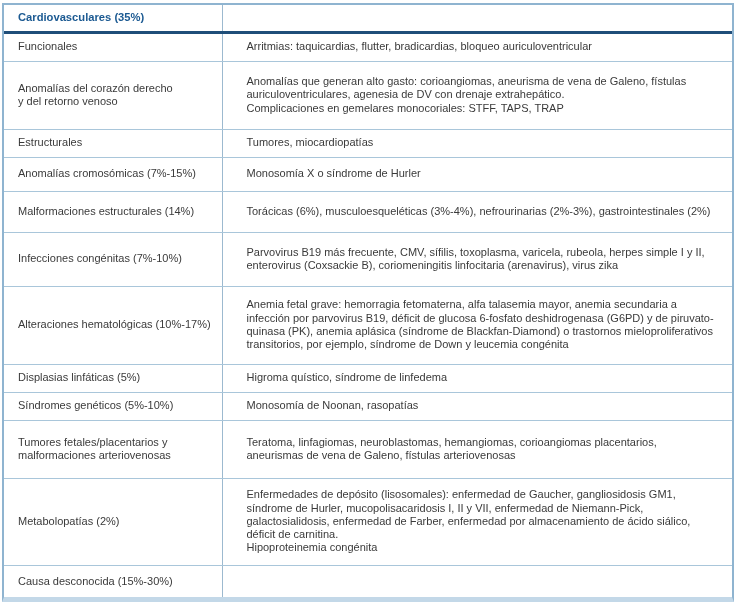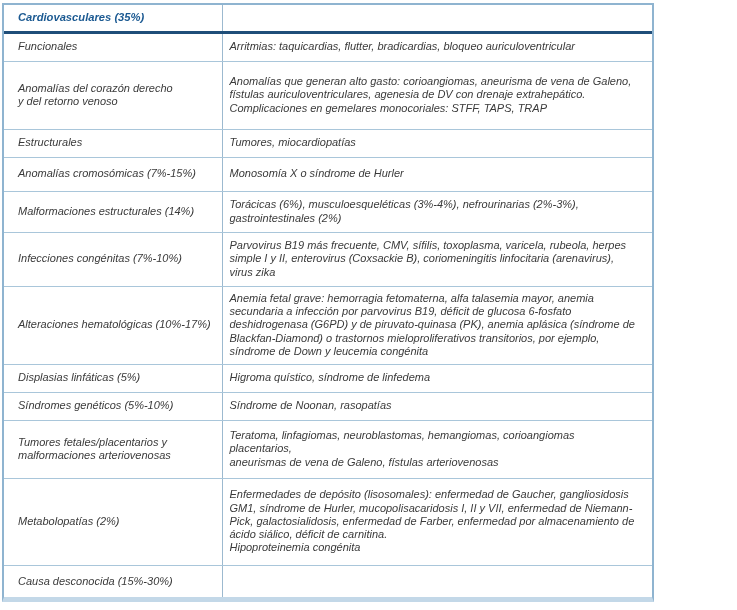--- a/index.html
+++ b/index.html
@@ -16,46 +16,45 @@
   html, body {
     margin: 0; padding: 0;
     width: 737px; height: 610px;
     background: var(--bg);
     font-family: "Liberation Sans", sans-serif;
     overflow: hidden;
   }
   .table-wrap {
     position: absolute;
     left: 2px; top: 3px;
-    width: 652px;
+    width: 732px;
     border: 2px solid var(--outer-blue);
     border-bottom: 5px solid var(--outer-bottom-blue);
     background: var(--bg);
-    font-style: italic;
   }
   table.causes {
     width: 100%;
     border-collapse: collapse;
     table-layout: fixed;
   }
   col.c-label  { width: 218px; }
   td {
     vertical-align: middle;
     font-size: 11px;
     line-height: 13.3px;
     color: var(--body-text);
     white-space: pre-line;
     padding: 4px 10px 4px 14px;
   }
   td.label-cell {
     border-right: 1px solid var(--divider-blue);
     padding-left: 14px;
   }
   td.detail-cell {
-    padding-left: 7px;
+    padding-left: 24px;
     padding-right: 14px;
   }
   tr.header-row td {
     border-bottom: 3px solid var(--dark-rule);
   }
   tr.header-row td.label-cell {
     color: var(--header-blue);
     font-weight: bold;
     font-size: 11.2px;
   }
@@ -115,21 +114,21 @@
       <td class="detail-cell">Anemia fetal grave: hemorragia fetomaterna, alfa talasemia mayor, anemia secundaria a infección por parvovirus B19, déficit de glucosa 6-fosfato deshidrogenasa (G6PD) y de piruvato-quinasa (PK), anemia aplásica (síndrome de Blackfan-Diamond) o trastornos mieloproliferativos transitorios, por ejemplo, síndrome de Down y leucemia congénita</td>
     </tr>
 
     <tr class="data-row" style="height:28px">
       <td class="label-cell">Displasias linfáticas (5%)</td>
       <td class="detail-cell">Higroma quístico, síndrome de linfedema</td>
     </tr>
 
     <tr class="data-row" style="height:28px">
       <td class="label-cell">Síndromes genéticos (5%-10%)</td>
-      <td class="detail-cell">Síndrome de Noonan, rasopatías</td>
+      <td class="detail-cell">Monosomía de Noonan, rasopatías</td>
     </tr>
 
     <tr class="data-row" style="height:58px">
       <td class="label-cell">Tumores fetales/placentarios y
 malformaciones arteriovenosas</td>
       <td class="detail-cell">Teratoma, linfagiomas, neuroblastomas, hemangiomas, corioangiomas placentarios,
 aneurismas de vena de Galeno, fístulas arteriovenosas</td>
     </tr>
 
     <tr class="data-row" style="height:87px">

